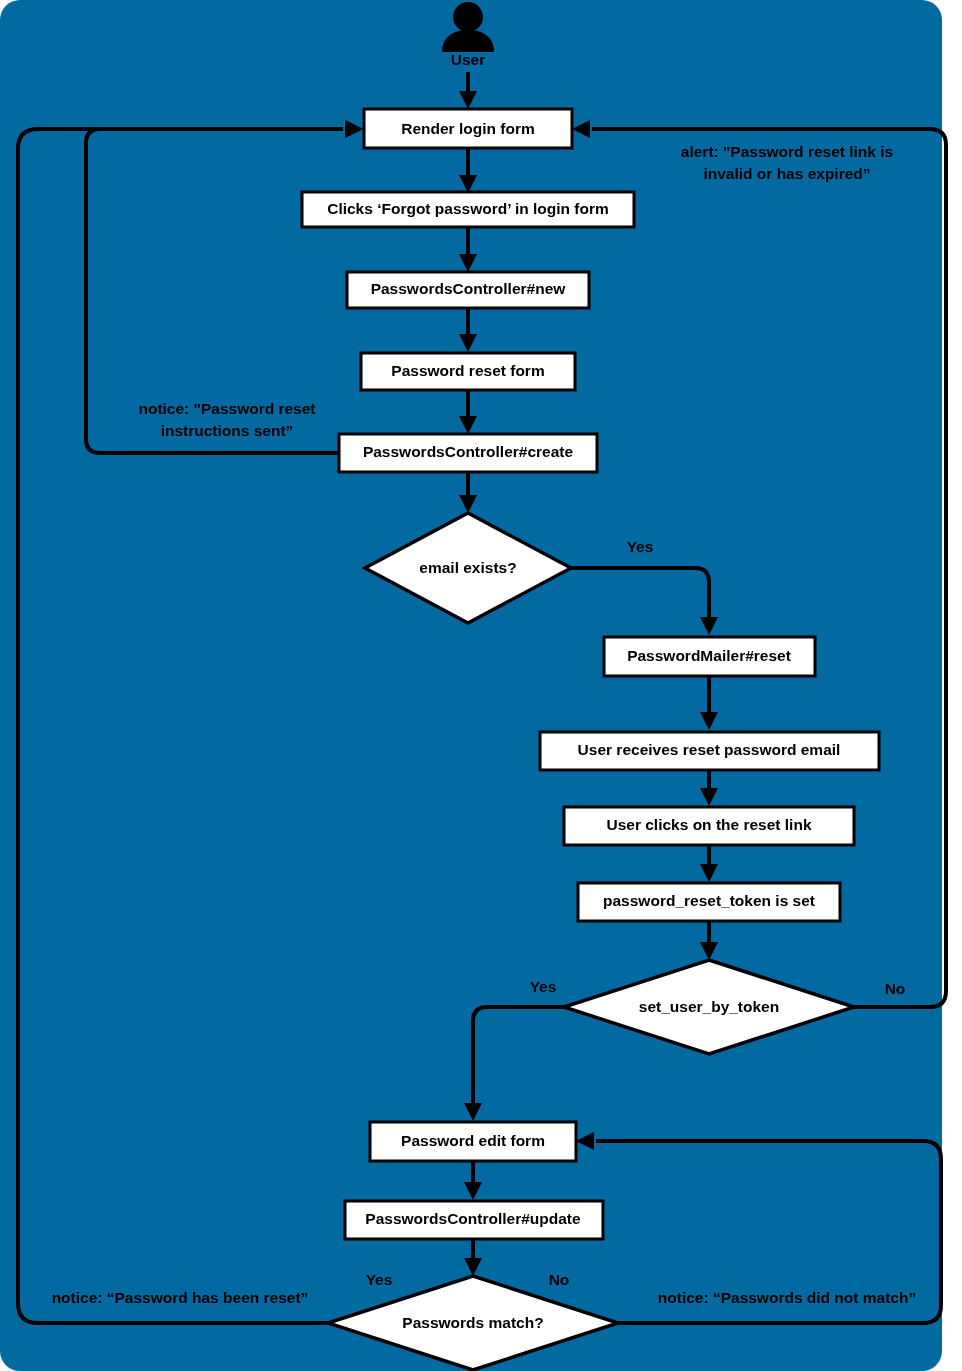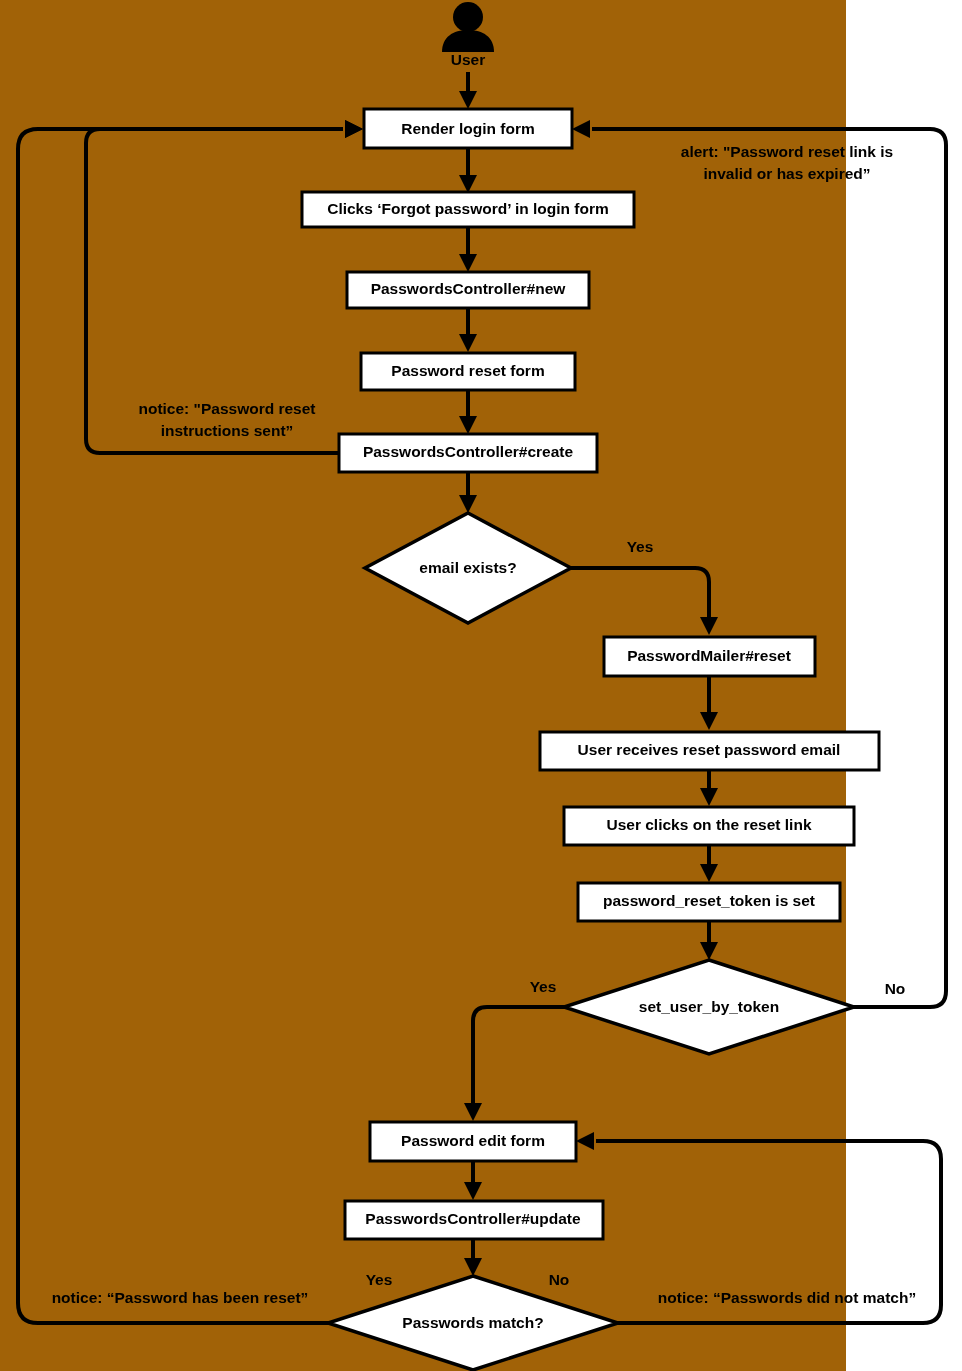--- a/index.html
+++ b/index.html
@@ -3,24 +3,25 @@
 <meta charset="utf-8">
 <title>Password Reset Flow</title>
 <style>
   html, body {
     margin: 0;
     padding: 0;
     background: #ffffff;
   }
   #diagram-root {
     position: relative;
-    width: 846px;
+    width: 942px;
     height: 1371px;
-    background: #a16207;
-    font-family: "Liberation Sans", sans-serif;
+    background: #0369a1;
+    font-family: "Liberation Sans", sans-serif;
+    border-radius: 20px;
   }
   svg#flow {
     display: block;
     width: 962px;
     height: 1371px;
   }
   .node-box {
     fill: #ffffff;
     stroke: #000000;
     stroke-width: 3;

